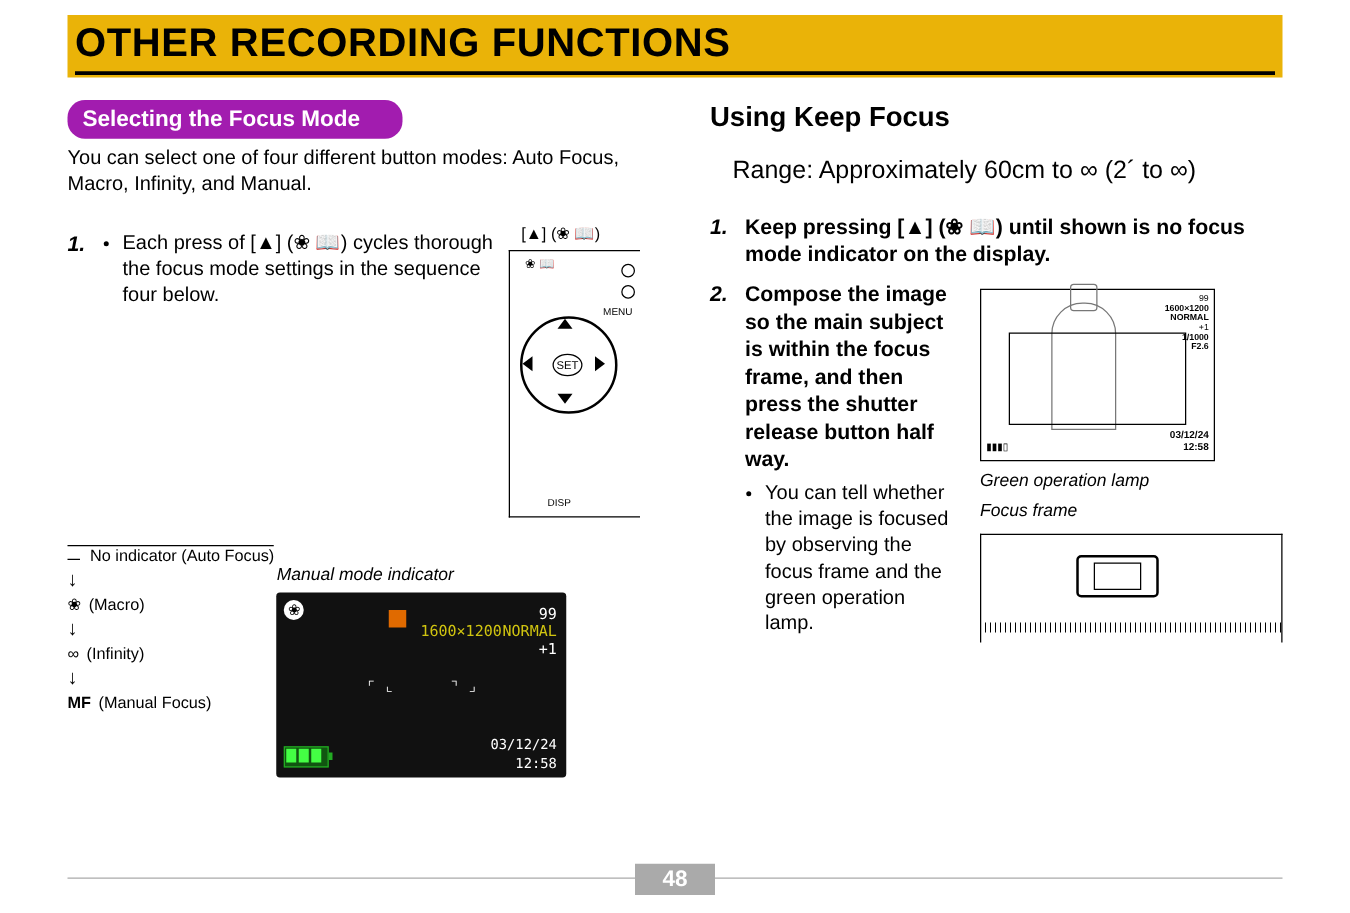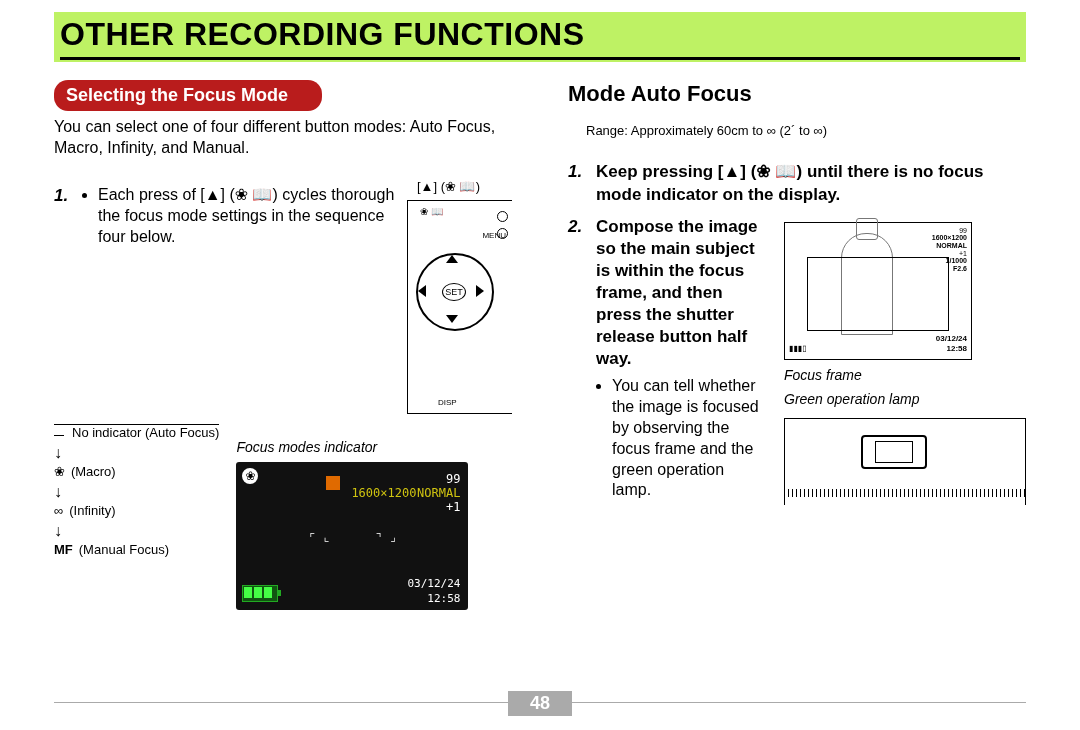--- a/index.html
+++ b/index.html
@@ -1,39 +1,39 @@
 <!DOCTYPE html>
 <html><head>
 <meta charset="utf-8">
 <style>
   html,body{margin:0;padding:0;background:#fff;font-family:Helvetica,Arial,sans-serif;color:#000}
   .page{width:1080px;height:730px;position:relative;box-sizing:border-box;padding:0 54px 0 54px}
-  .title-bar{background:#bef264;margin:12px 0 18px 0;padding:4px 6px 2px 6px}
+  .title-bar{background:#eab308;margin:12px 0 18px 0;padding:4px 6px 2px 6px}
   .title-bar h1{margin:0;font-size:32px;font-weight:900;letter-spacing:0.5px;text-transform:uppercase;border-bottom:3px solid #000;padding-bottom:4px}
   .cols{display:flex;gap:56px}
   .col{flex:1;min-width:0;font-size:16px;line-height:1.3}
   .intro{margin:0 0 22px 0}
-  .pill{display:inline-block;background:#b91c1c;color:#fff;font-weight:bold;font-size:18px;padding:4px 34px 4px 12px;border-radius:14px;margin-bottom:6px}
+  .pill{display:inline-block;background:#a21caf;color:#fff;font-weight:bold;font-size:18px;padding:4px 34px 4px 12px;border-radius:14px;margin-bottom:6px}
   .subdesc{margin:0 0 20px 0}
   ol.steps{list-style:none;margin:0;padding:0;counter-reset:step}
   ol.steps>li{counter-increment:step;position:relative;padding-left:28px;margin-bottom:10px}
   ol.steps>li::before{content:counter(step)".";position:absolute;left:0;top:0;font-weight:bold;font-style:italic;font-size:17px}
   .step-head{font-weight:bold;font-size:17px}
   ul.bullets{list-style:disc;margin:6px 0 0 0;padding-left:16px}
   ul.bullets li{margin-bottom:4px}
-  .left-lower{display:flex;gap:17px;margin-top:8px}
+  .left-lower{display:flex;gap:2px;margin-top:20px}
   .seq{font-size:13px}
   .seq-row{display:flex;align-items:center;gap:6px;margin:3px 0}
   .seq-row .dn{font-size:16px;line-height:1}
   .seq-top{border-top:1px solid #000;padding-top:0;margin-top:2px}
   .line-in{display:inline-block;width:10px;height:0;border-top:1px solid #000;margin-right:2px;vertical-align:top;margin-top:5px}
   .rh-block{display:flex;gap:8px;align-items:flex-start}
   .cam-dpad{border-left:1px solid #000;border-top:1px solid #000;border-bottom:1px solid #000;border-right:0;padding:6px;width:92px;height:200px;font-size:10px;position:relative}
   .cam-dpad .tl{position:absolute;top:4px;left:12px}
-  .cam-dpad .menu{position:absolute;top:30px;right:6px;font-size:8px}
+  .cam-dpad .menu{position:absolute;top:44px;right:6px;font-size:8px}
   .cam-dpad .wheel{position:absolute;top:52px;left:8px;width:74px;height:74px;border:2px solid #000;border-radius:50%}
   .cam-dpad .wheel::after{content:"SET";position:absolute;top:28px;left:24px;font-size:9px;border:1px solid #000;border-radius:50%;width:22px;height:16px;text-align:center;line-height:16px}
   .cam-dpad .tri{position:absolute;width:0;height:0;border-style:solid}
   .cam-dpad .up{top:54px;left:38px;border-width:0 6px 8px 6px;border-color:transparent transparent #000 transparent}
   .cam-dpad .dn2{top:114px;left:38px;border-width:8px 6px 0 6px;border-color:#000 transparent transparent transparent}
   .cam-dpad .lf{top:84px;left:10px;border-width:6px 8px 6px 0;border-color:transparent #000 transparent transparent}
   .cam-dpad .rt{top:84px;left:68px;border-width:6px 0 6px 8px;border-color:transparent transparent transparent #000}
   .cam-dpad .disp{position:absolute;bottom:4px;left:30px;font-size:8px}
   .cam-dpad .dots{position:absolute;top:10px;right:4px}
   .cam-dpad .dots span{display:block;width:9px;height:9px;border:1px solid #000;border-radius:50%;margin-bottom:6px}
@@ -45,21 +45,21 @@
   .lcd .r2{position:absolute;top:24px;right:8px;color:#d0c410}
   .lcd .r3{position:absolute;top:24px;right:52px;color:#d0c410;text-align:right}
   .lcd .r4{position:absolute;top:38px;right:8px}
   .lcd .brL{position:absolute;top:68px;left:72px}
   .lcd .brR{position:absolute;top:68px;right:72px}
   .lcd .date{position:absolute;bottom:4px;right:8px;text-align:right;font-size:11px}
   .lcd .bat{position:absolute;bottom:8px;left:6px;width:34px;height:15px;border:1px solid #2a2;background:#151}
   .lcd .bat::after{content:"";position:absolute;right:-4px;top:4px;width:3px;height:6px;background:#2a2}
   .lcd .bat i{display:inline-block;width:8px;height:11px;background:#4f4;margin:1px}
   h2.col-head{margin:0 0 8px 0;font-size:22px;font-weight:bold}
-  .range{font-size:13px;margin:14px 0 22px 18px}
+  .range{font-size:20px;margin:14px 0 22px 18px}
   .rf{display:flex;gap:24px;align-items:flex-end}
   .screen2{width:186px;height:136px;border:1px solid #000;position:relative;font-family:sans-serif;font-size:7px}
   .screen2 .inner{position:absolute;left:22px;top:34px;right:22px;bottom:28px;border:1px solid #000}
   .screen2 .fig{position:absolute;top:10px;left:56px;width:50px;height:100px;border:1px solid #777;border-radius:25px 25px 0 0}
   .screen2 .fig::before{content:"";position:absolute;top:-16px;left:14px;width:20px;height:20px;border:1px solid #777;border-radius:3px}
   .screen2 .os{position:absolute;right:4px;top:4px;text-align:right;line-height:1.1}
   .screen2 .bl{position:absolute;left:4px;bottom:4px;font-size:8px}
   .screen2 .br{position:absolute;right:4px;bottom:4px;text-align:right;font-size:8px}
   .caption2{font-style:italic;font-size:14px;margin:6px 0}
   .cam-top{border:1px solid #000;width:240px;height:86px;margin-top:10px;position:relative;border-bottom:0}
@@ -140,47 +140,47 @@
           <div class="seq-row">
               <span class="dn">↓</span>
             </div>
           <div class="seq-row">
               <b>MF</b>
               <span>(Manual Focus)</span>
             </div>
         </div>
 
         <div>
-          <div class="caption">Focus modes indicator</div>
+          <div class="caption">Manual mode indicator</div>
           <div class="lcd">
             <div class="flower glyph">❀</div>
             <div class="rec"></div>
             <div class="r1">99</div>
             <div class="r3">1600×1200</div>
             <div class="r2">NORMAL</div>
             <div class="r4">+1</div>
             <div class="brL mono">⌜ ⌞</div>
             <div class="brR mono">⌝ ⌟</div>
             <div class="bat"><i></i><i></i><i></i></div>
             <div class="date">
               <span>03/12/24</span><br>
               <span>12:58</span>
             </div>
           </div>
         </div>
       </div>
     </div>
 
     <div class="col">
-      <h2 class="col-head">Mode Auto Focus</h2>
+      <h2 class="col-head">Using Keep Focus</h2>
       <div class="range">Range: Approximately 60cm to ∞ (2´ to ∞)</div>
 
       <ol class="steps">
         <li>
-          <div class="step-head">Keep pressing [▲] (❀ 📖) until there is no focus mode indicator on the display.</div>
+          <div class="step-head">Keep pressing [▲] (❀ 📖) until shown is no focus mode indicator on the display.</div>
         </li>
         <li>
           <div class="rf">
             <div style="flex:1">
               <div class="step-head">Compose the image so the main subject is within the focus frame, and then press the shutter release button half way.</div>
               <ul class="bullets">
                 <li>You can tell whether the image is focused by observing the focus frame and the green operation lamp.</li>
               </ul>
             </div>
             <div>
@@ -194,22 +194,22 @@
                   <span>+1</span><br>
                   <b>1/1000</b><br>
                   <b>F2.6</b>
                 </div>
                 <div class="bl">▮▮▮▯</div>
                 <div class="br">
                   <b>03/12/24</b><br>
                   <b>12:58</b>
                 </div>
               </div>
+              <div class="caption2">Green operation lamp</div>
               <div class="caption2">Focus frame</div>
-              <div class="caption2">Green operation lamp</div>
               <div class="cam-top">
                 <div class="vf"></div>
                 <div class="rib"></div>
               </div>
             </div>
           </div>
         </li>
       </ol>
     </div>
 

